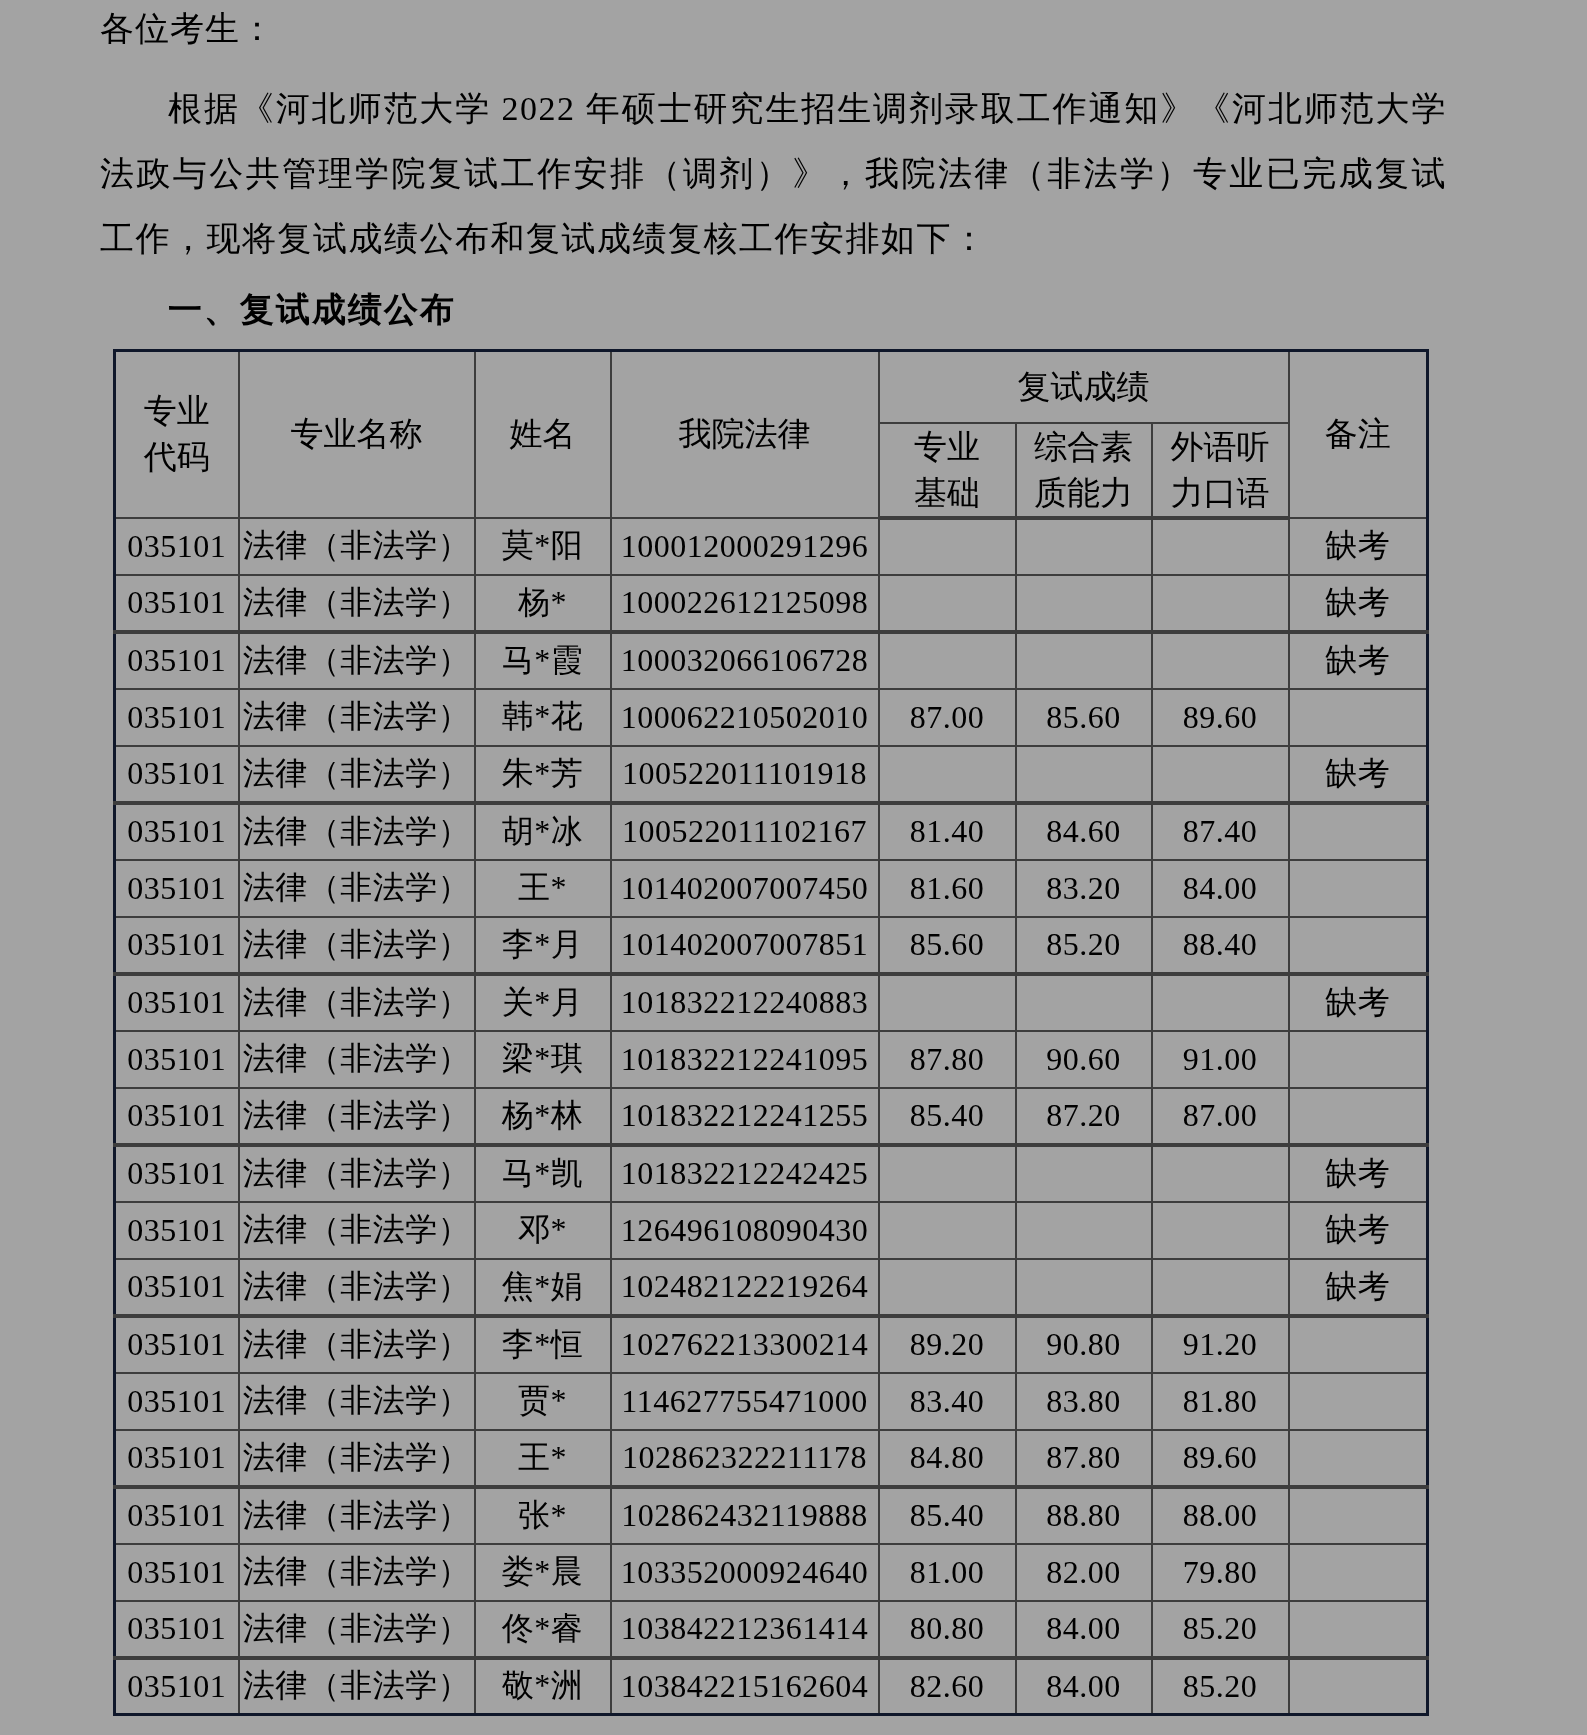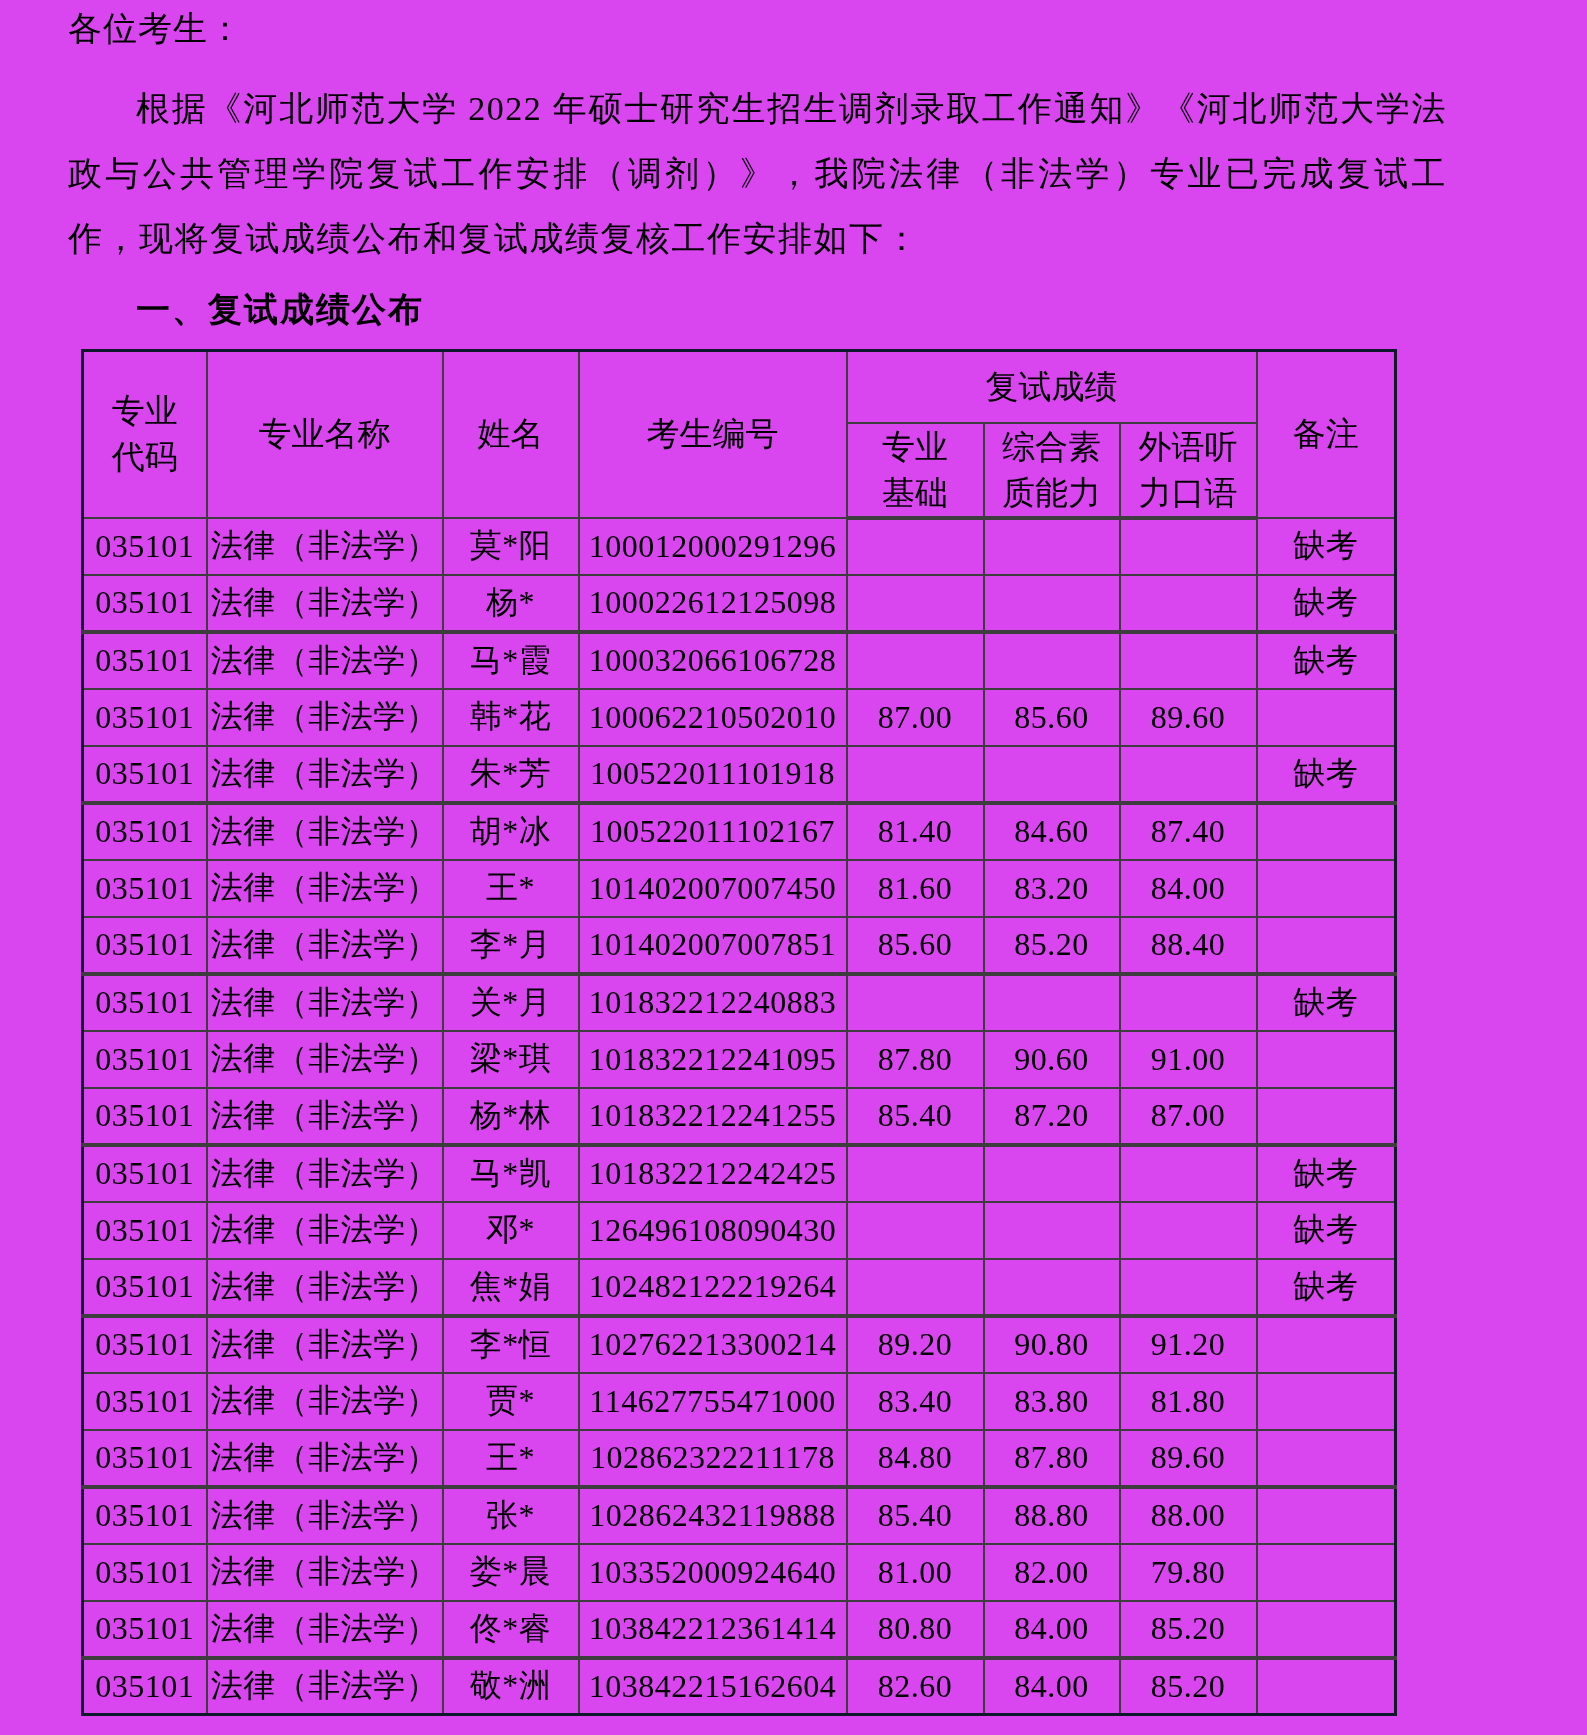--- a/index.html
+++ b/index.html
@@ -11,22 +11,22 @@
     width: 1587px;
     height: 1735px;
     overflow: hidden;
     color: #000;
     font-family: "Liberation Serif", "DejaVu Serif", serif;
   }
   .page {
     box-sizing: border-box;
     width: 1587px;
     height: 1735px;
-    padding: 6px 140px 0 68px;
-    background: #d946ef;
+    padding: 6px 140px 0 100px;
+    background: #a3a3a3;
   }
   .salutation {
     font-size: 34px;
     line-height: 46px;
     letter-spacing: 1px;
   }
   .intro {
     margin-top: 24px;
     font-size: 34px;
     line-height: 65px;
@@ -108,21 +108,21 @@
         <col class="c-s2">
         <col class="c-s3">
         <col class="c-remark">
     </colgroup>
     <thead>
       <tr class="hdr-top">
         <th rowspan="2">专业
 代码</th>
         <th rowspan="2">专业名称</th>
         <th rowspan="2">姓名</th>
-        <th rowspan="2">考生编号</th>
+        <th rowspan="2">我院法律</th>
         <th colspan="3">复试成绩</th>
         <th rowspan="2">备注</th>
       </tr>
       <tr class="hdr-sub">
         <th>专业
 基础</th>
         <th>综合素
 质能力</th>
         <th>外语听
 力口语</th>

